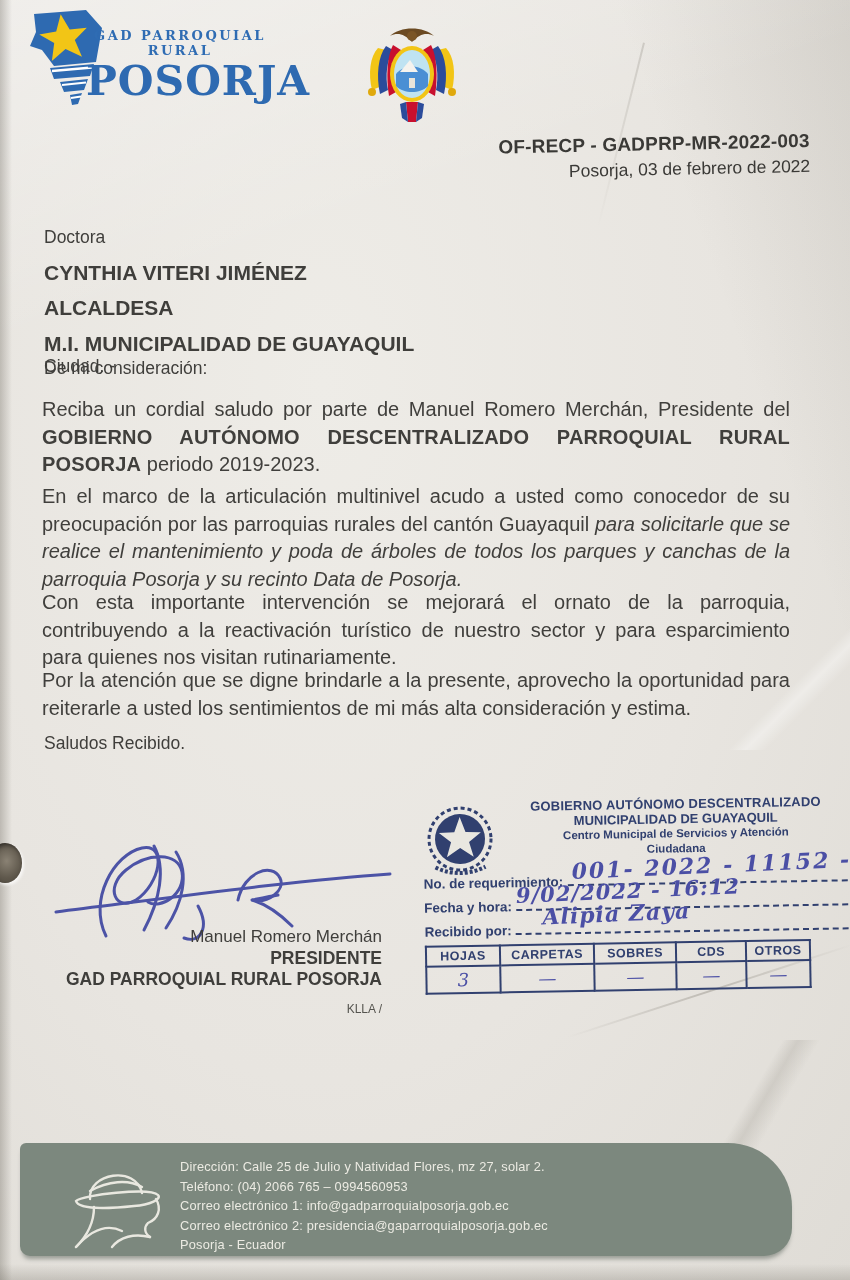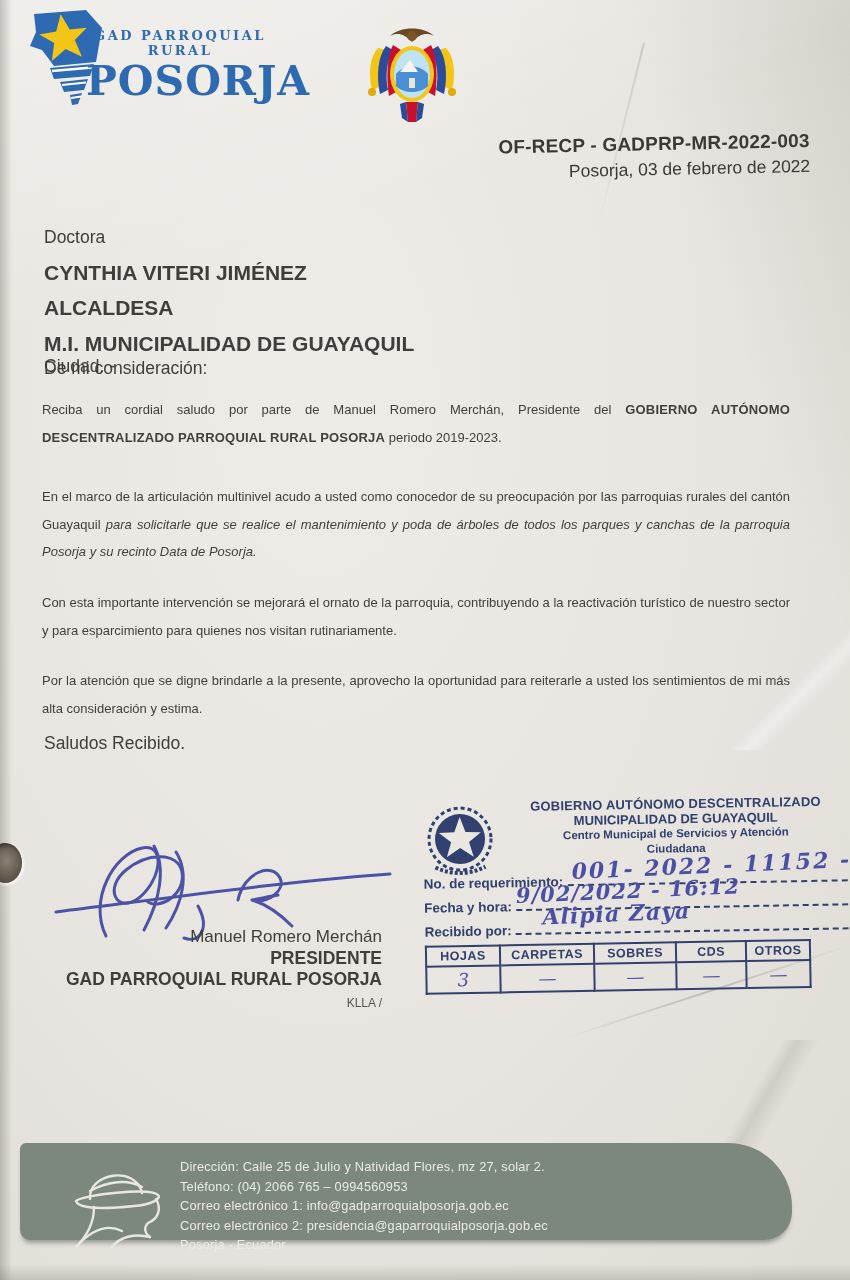--- a/index.html
+++ b/index.html
@@ -45,32 +45,32 @@
               transform:rotate(-1.2deg); color:#3a3936; }
   .refblock .code { font-size:19px; font-weight:bold; letter-spacing:.2px; }
   .refblock .date { font-size:17.5px; margin-top:4px; }
 
   
   .recipient { position:absolute; left:44px; top:226px; font-size:17.5px; line-height:22.5px; }
   .recipient .b { font-weight:bold; font-size:21px;margin-top:13px; }
 
   .salutation { position:absolute; left:44px; top:358px; font-size:17.5px; }
 
-  .para { position:absolute; left:42px; width:748px; font-size:13px; line-height:27.5px;
+  .para { position:absolute; left:42px; width:748px; font-size:20px; line-height:27.5px;
           text-align:justify; color:#403f3c; }
   .p1 { top:396px; } .p2 { top:483px; } .p3 { top:589px; } .p4 { top:667px; }
   .para .b { font-weight:bold; letter-spacing:.2px; }
   .para .i { font-style:italic; }
   .closing { position:absolute; left:44px; top:733px; font-size:17.5px; }
 
   
   .sig-svg { position:absolute; left:48px; top:838px; }
   .sigblock { position:absolute; left:66px; top:926px; font-size:17px; line-height:21.5px;text-align:right; }
   .sigblock .b { font-weight:bold; font-size:17.5px; }
-  .sigblock .small { font-size:12px; margin-top:2px; color:#55544f; }
+  .sigblock .small { font-size:12px; margin-top:8px; color:#55544f; }
 
   
   .stamp { position:absolute; left:424px; top:798px; width:426px; color:#31406f;
            transform:rotate(-1deg); }
   .stamp-emblem { position:absolute; left:0; top:4px; }
   .stamp-head { margin-left:80px; text-align:center; font-weight:bold; line-height:14.5px; }
   .stamp-head .s1 { font-size:13px; letter-spacing:.2px; }
   .stamp-head .s2 { font-size:13px; }
   .stamp-head .s3 { font-size:11.5px; }
   .stamp-head .s4 { font-size:11.5px; }
@@ -82,21 +82,21 @@
   .ink.v1 { left:148px; top:-12px; font-size:22px; letter-spacing:2px; }
   .ink.v2 { left:92px;  top:-10px; font-size:21px; letter-spacing:1px; }
   .ink.v3 { left:118px; top:-12px; font-size:22px; letter-spacing:1px; }
   table.sttable { border-collapse:collapse; margin-top:6px; }
   .sttable th, .sttable td { border:2.5px solid #31406f; text-align:center; }
   .sttable th { font-size:12.5px; font-weight:bold; padding:2px 6px; letter-spacing:.5px; }
   .sttable td { height:27px; font-family:"DejaVu Serif", serif; font-style:italic;
                 color:#4b4fa5; font-size:18px; }
 
   
-  .footer { position:absolute; left:20px; top:1143px; width:772px; height:97px;
+  .footer { position:absolute; left:20px; top:1143px; width:772px; height:113px;
             background:#7c887e; border-radius:6px 64px 28px 10px;
             box-shadow:0 5px 4px -2px rgba(80,90,82,.5); }
   .footer-icon { position:absolute; left:42px; top:8px; }
   .footer-text { position:absolute; left:160px; top:14px; font-size:12.8px;
                  line-height:19.5px; color:#ecebe3; letter-spacing:.2px; }
 </style>
 </head>
 <body>
 
 <div class="page">

